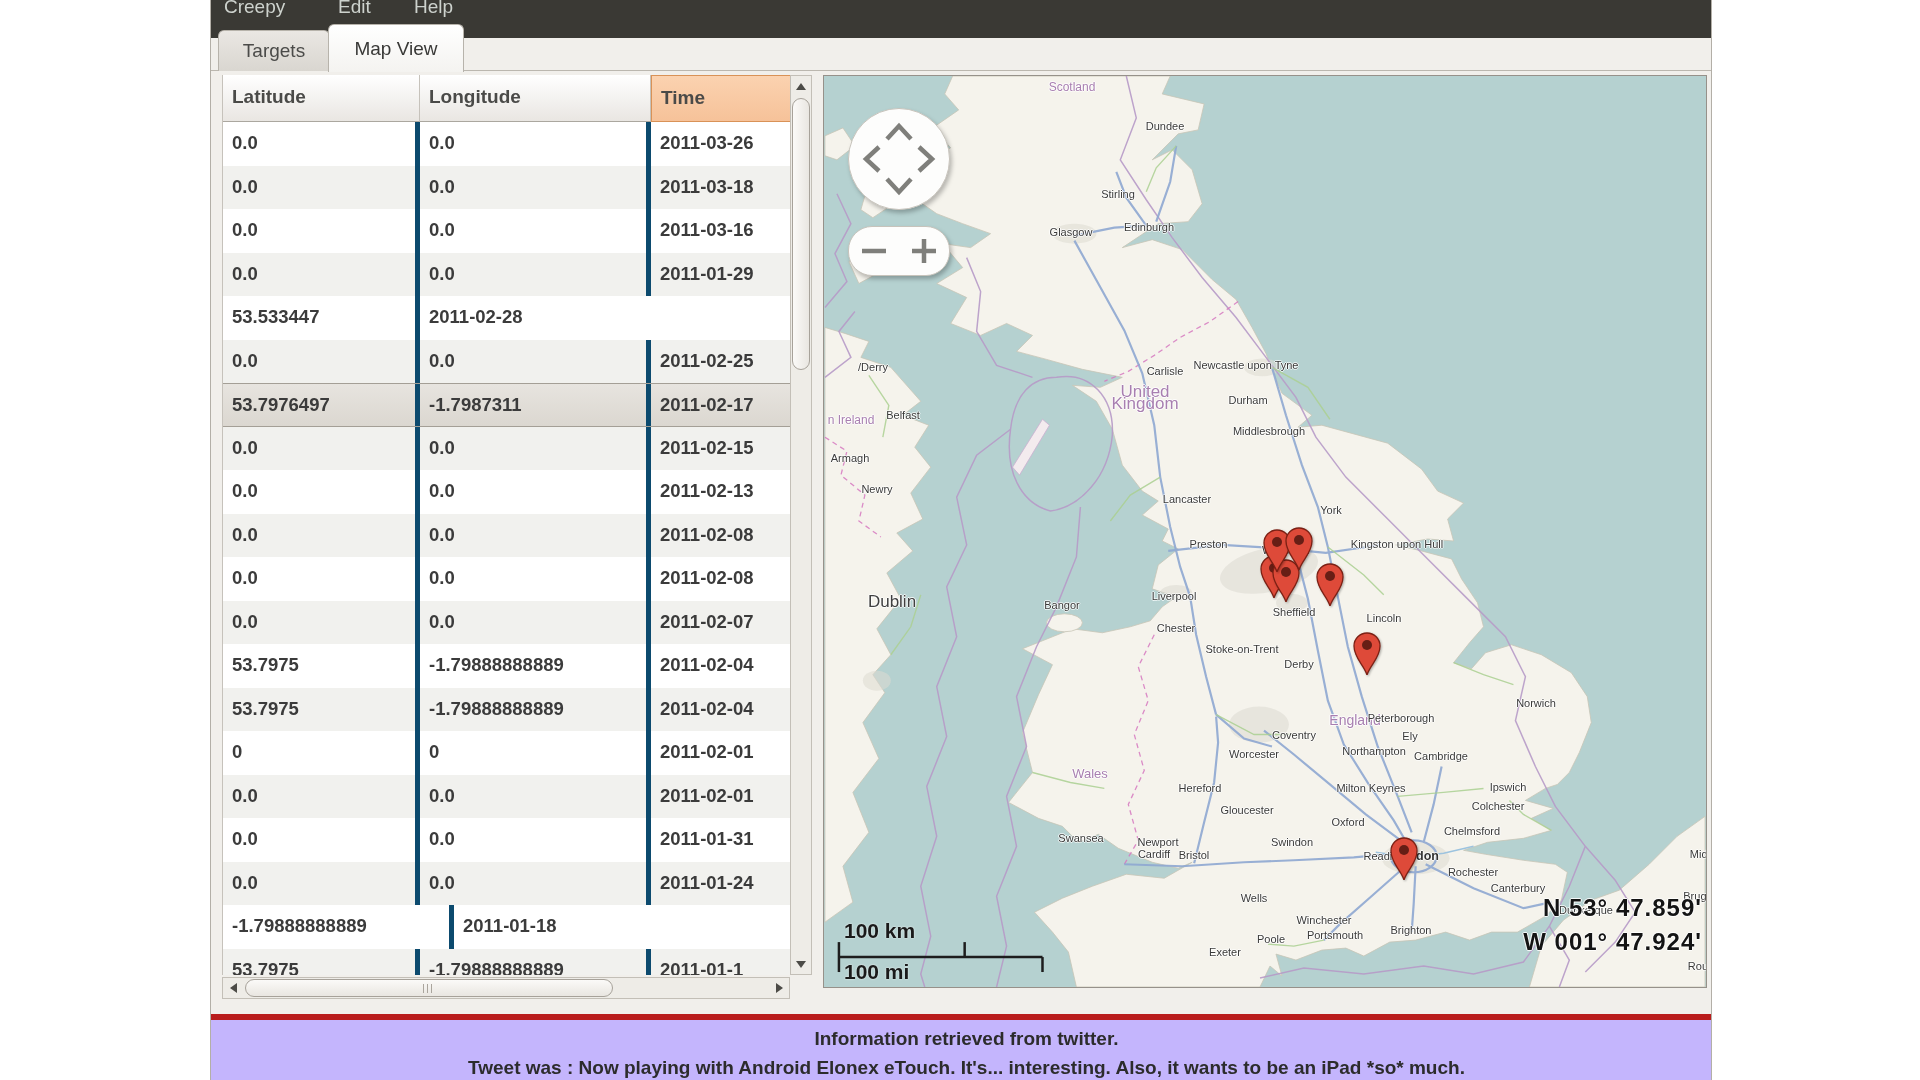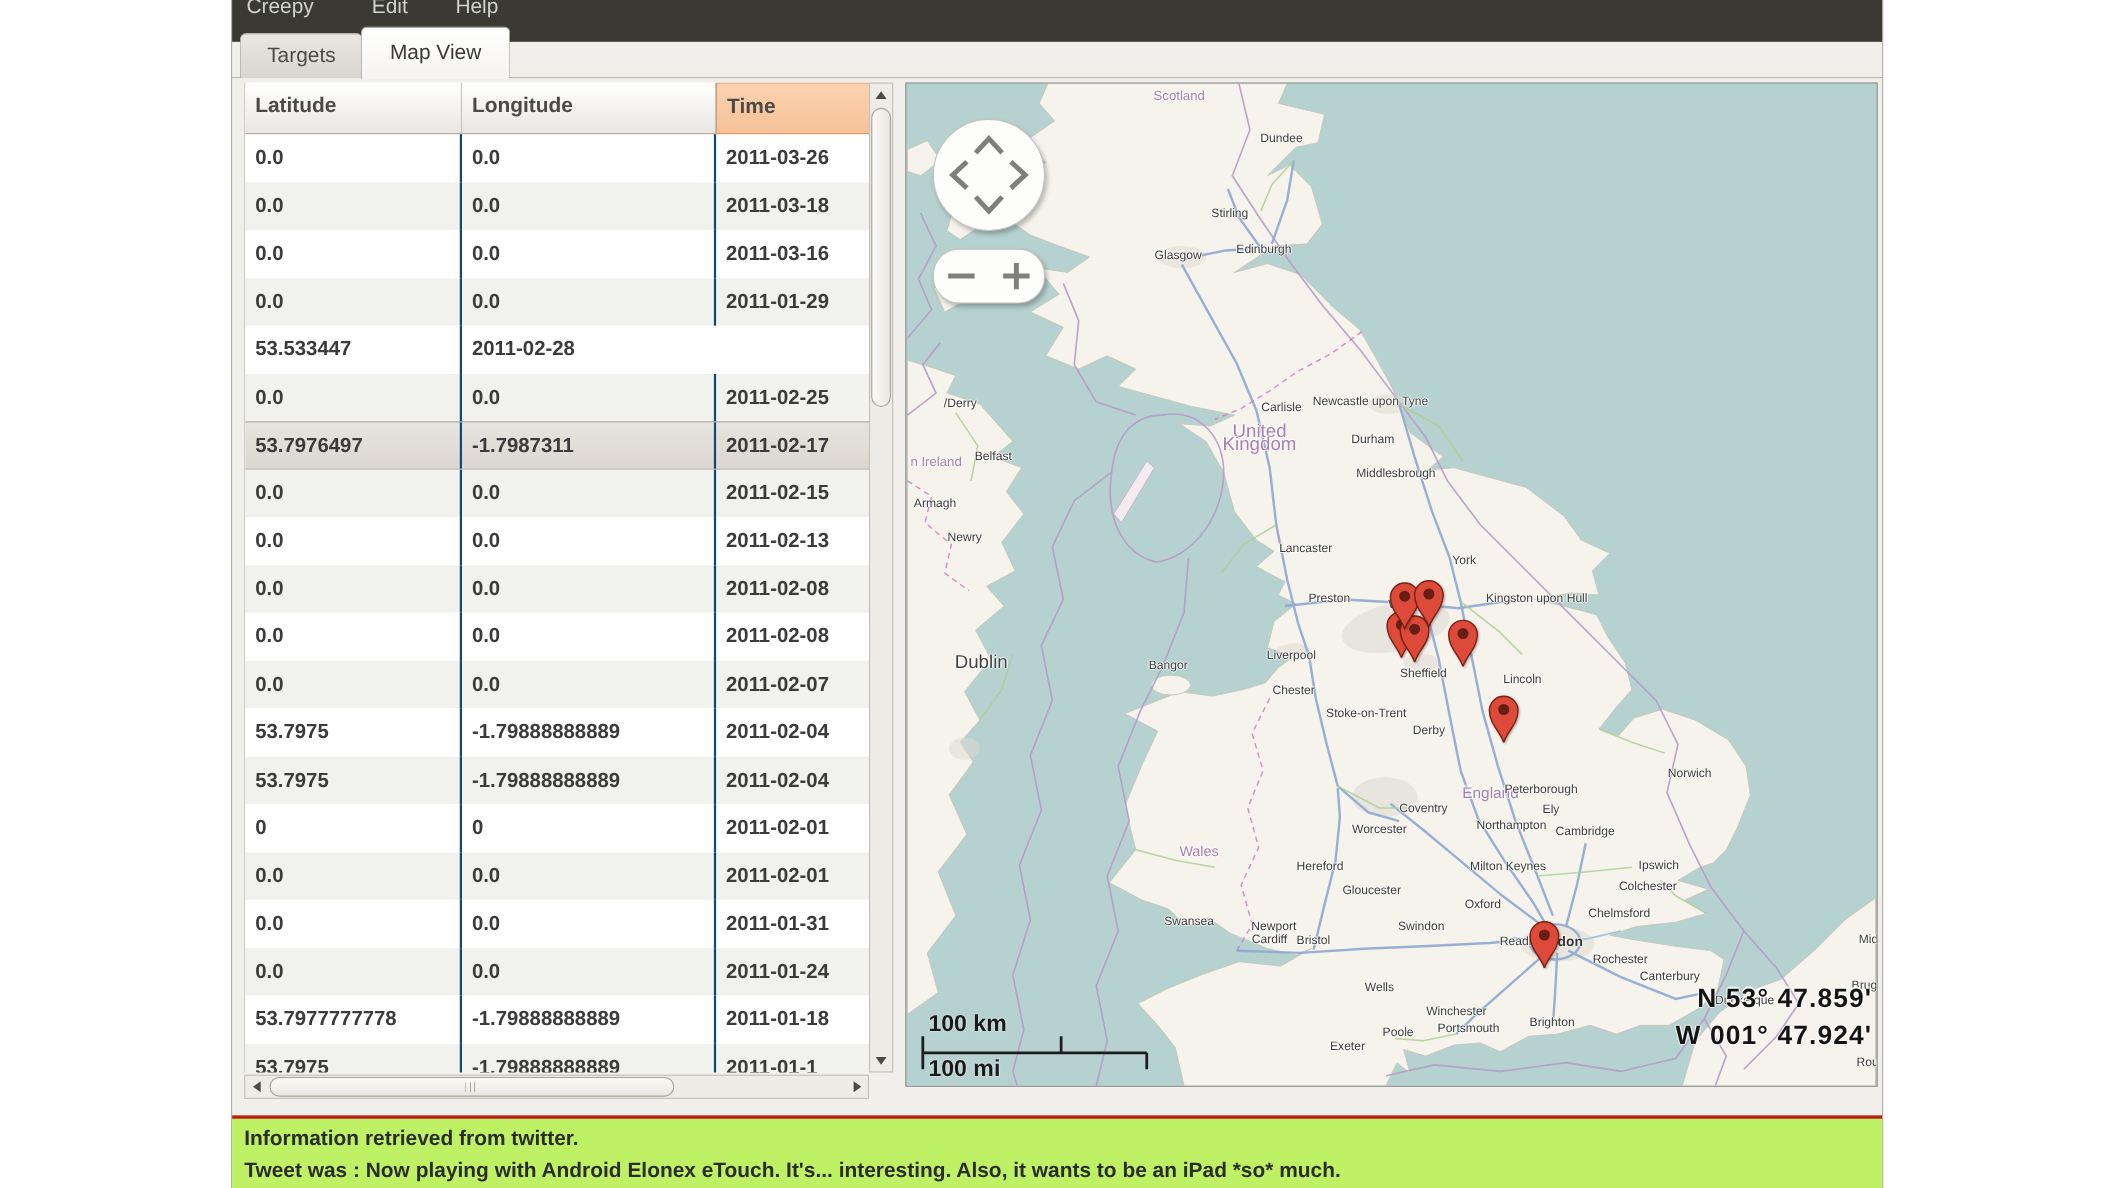--- a/index.html
+++ b/index.html
@@ -23,21 +23,21 @@
   #thead{display:flex;height:47px;}
   .hcell{box-sizing:border-box;background:linear-gradient(#ffffff,#e9e6e2);border-right:1px solid #c6c2bb;
     border-bottom:1px solid #aba79f;font-weight:700;font-size:19px;color:#4a4a48;padding:11px 0 0 9px;
     white-space:nowrap;overflow:hidden;}
   .hcell.c0{width:197px}.hcell.c1{width:231px}.hcell.c2{flex:1;border-right:none;
     background:linear-gradient(#fbd2b0,#f6c299);border:1px solid #d99257;border-right:none;}
   .row{display:flex;height:43.5px;box-sizing:border-box;background:#fff;}
   .row.alt{background:#f1f1ee;}
   .row.sel{background:linear-gradient(#e7e4df,#dbd7d0);border-top:1px solid #a49f96;border-bottom:1px solid #a49f96;}
   .cell{box-sizing:border-box;padding:10px 0 0 9px;font-weight:700;font-size:18.5px;color:#3b3b3b;
-    border-right:2px solid #0c4a6e;overflow:hidden;white-space:nowrap;}
+    border-right:5px solid #0c4a6e;overflow:hidden;white-space:nowrap;}
   .cell.c0{width:197px}.cell.c1{width:231px}.cell.c2{flex:1;border-right:none;}
   
   .sb{position:absolute;background:#eeece7;border:1px solid #c3bfb7;box-sizing:border-box;}
   #vscroll{left:790px;top:75px;width:22px;height:900px;}
   #hscroll{left:222px;top:977px;width:568px;height:22px;}
   .sb-btn{position:absolute;display:flex;align-items:center;justify-content:center;}
   #vs-up{left:0;top:0;width:20px;height:20px;}
   #vs-down{left:0;bottom:0;width:20px;height:20px;}
   #hs-left{left:0;top:0;width:20px;height:20px;}
   #hs-right{right:0;top:0;width:20px;height:20px;}
@@ -68,22 +68,22 @@
     background:#fdfdfc;border:1px solid #c7c3bb;filter:drop-shadow(2px 3px 2px rgba(0,0,0,.25));display:flex;}
   .zoom-half{width:50%;height:100%;display:flex;align-items:center;justify-content:center;}
   #scale-km,#scale-mi{position:absolute;left:20px;font-size:21px;font-weight:700;color:#1a1a1a;
     text-shadow:0 0 2px rgba(255,255,255,.9);}
   #scale-km{top:843px;} #scale-mi{top:884px;}
   #coord-lat,#coord-lon{position:absolute;right:4px;font-size:24px;font-weight:700;color:#141414;
     text-shadow:1px 0 0 rgba(255,255,255,.85),-1px 0 0 rgba(255,255,255,.85),0 1px 0 rgba(255,255,255,.85),0 -1px 0 rgba(255,255,255,.85);
     letter-spacing:1px;}
   #coord-lat{top:818px;} #coord-lon{top:852px;}
   
-  #statusbar{position:absolute;left:0;top:1014px;width:100%;height:66px;background:#bef264;
-    border-top:3px solid #b91c1c;box-sizing:border-box;padding:4px 0 0 11px;}
+  #statusbar{position:absolute;left:0;top:1014px;width:100%;height:66px;background:#c4b5fd;
+    border-top:6px solid #b91c1c;box-sizing:border-box;padding:4px 0 0 11px;text-align:center;}
   .status-line{font-size:19px;font-weight:700;color:#2c2c2c;line-height:29px;white-space:nowrap;}
 </style>
 </head>
 <body>
 
 <div id="window">
 
   <div id="menubar">
     <span class="menu-item" style="left:13px">Creepy</span>
     <span class="menu-item" style="left:127px">Edit</span>
@@ -186,21 +186,20 @@
         <div class="cell c0">0.0</div>
         <div class="cell c1">0.0</div>
         <div class="cell c2">2011-01-31</div>
       </div>
       <div class="row alt">
         <div class="cell c0">0.0</div>
         <div class="cell c1">0.0</div>
         <div class="cell c2">2011-01-24</div>
       </div>
       <div class="row">
-        <div class="cell c0">53.7977777778</div>
         <div class="cell c1">-1.79888888889</div>
         <div class="cell c2">2011-01-18</div>
       </div>
       <div class="row alt">
         <div class="cell c0">53.7975</div>
         <div class="cell c1">-1.79888888889</div>
         <div class="cell c2">2011-01-1</div>
       </div>
     </div>
 </div>

